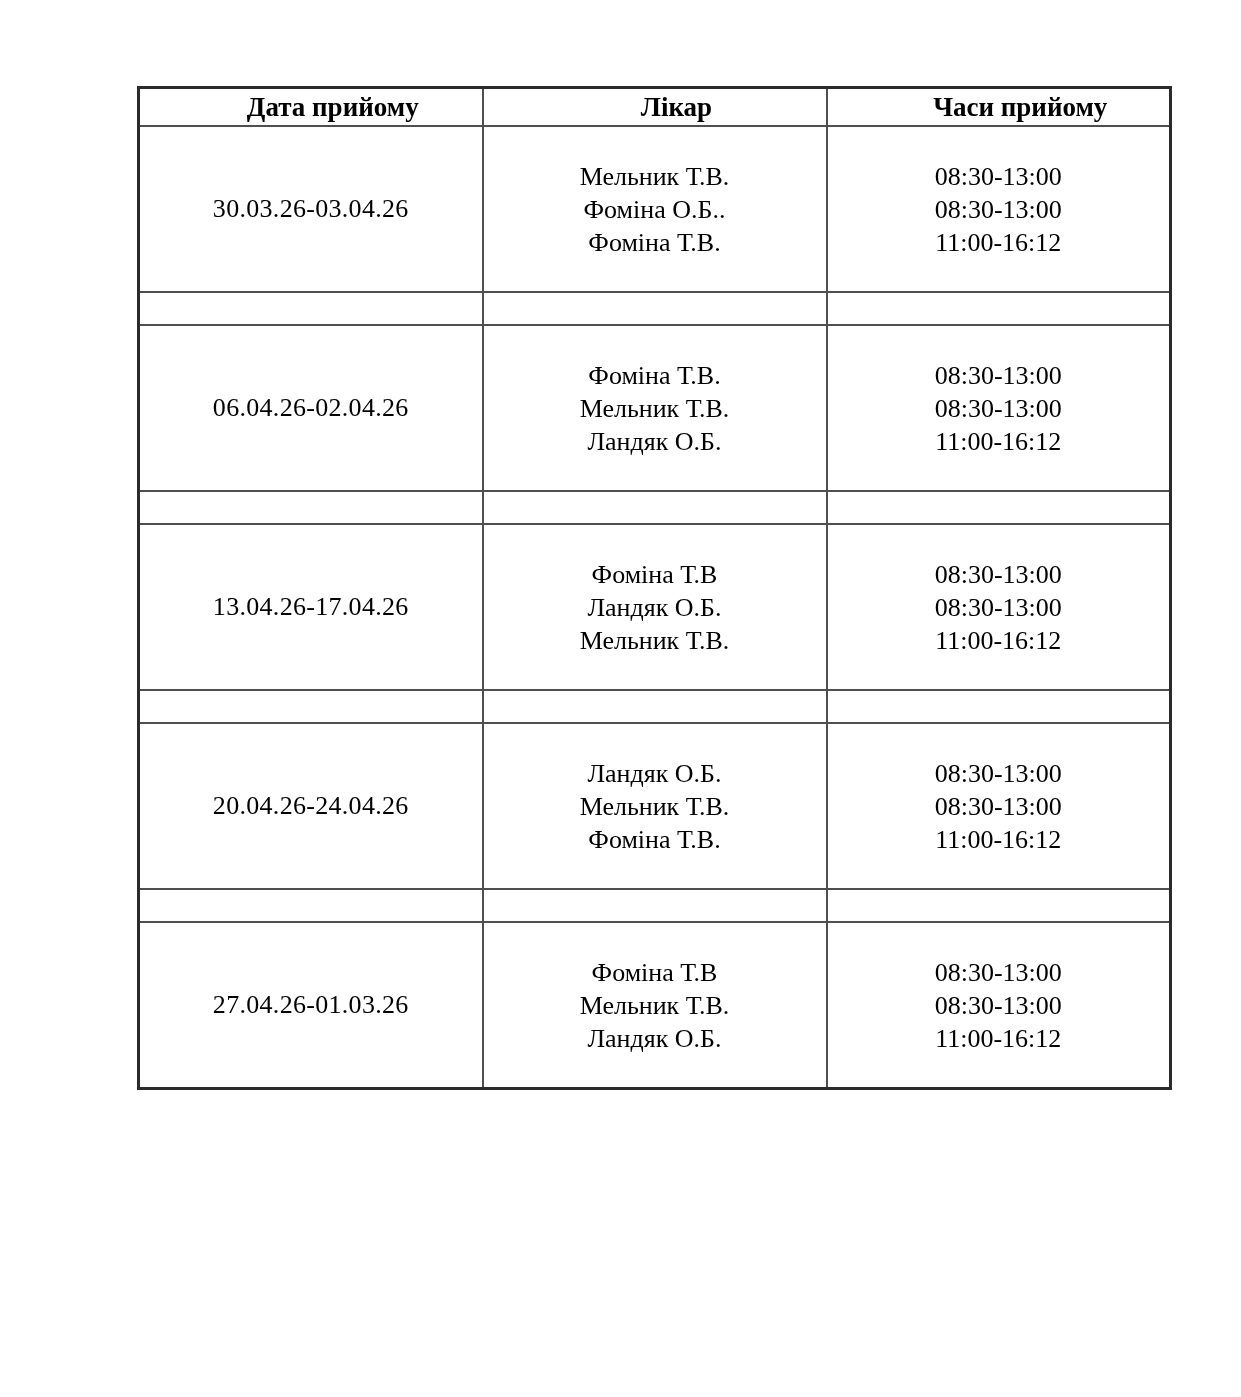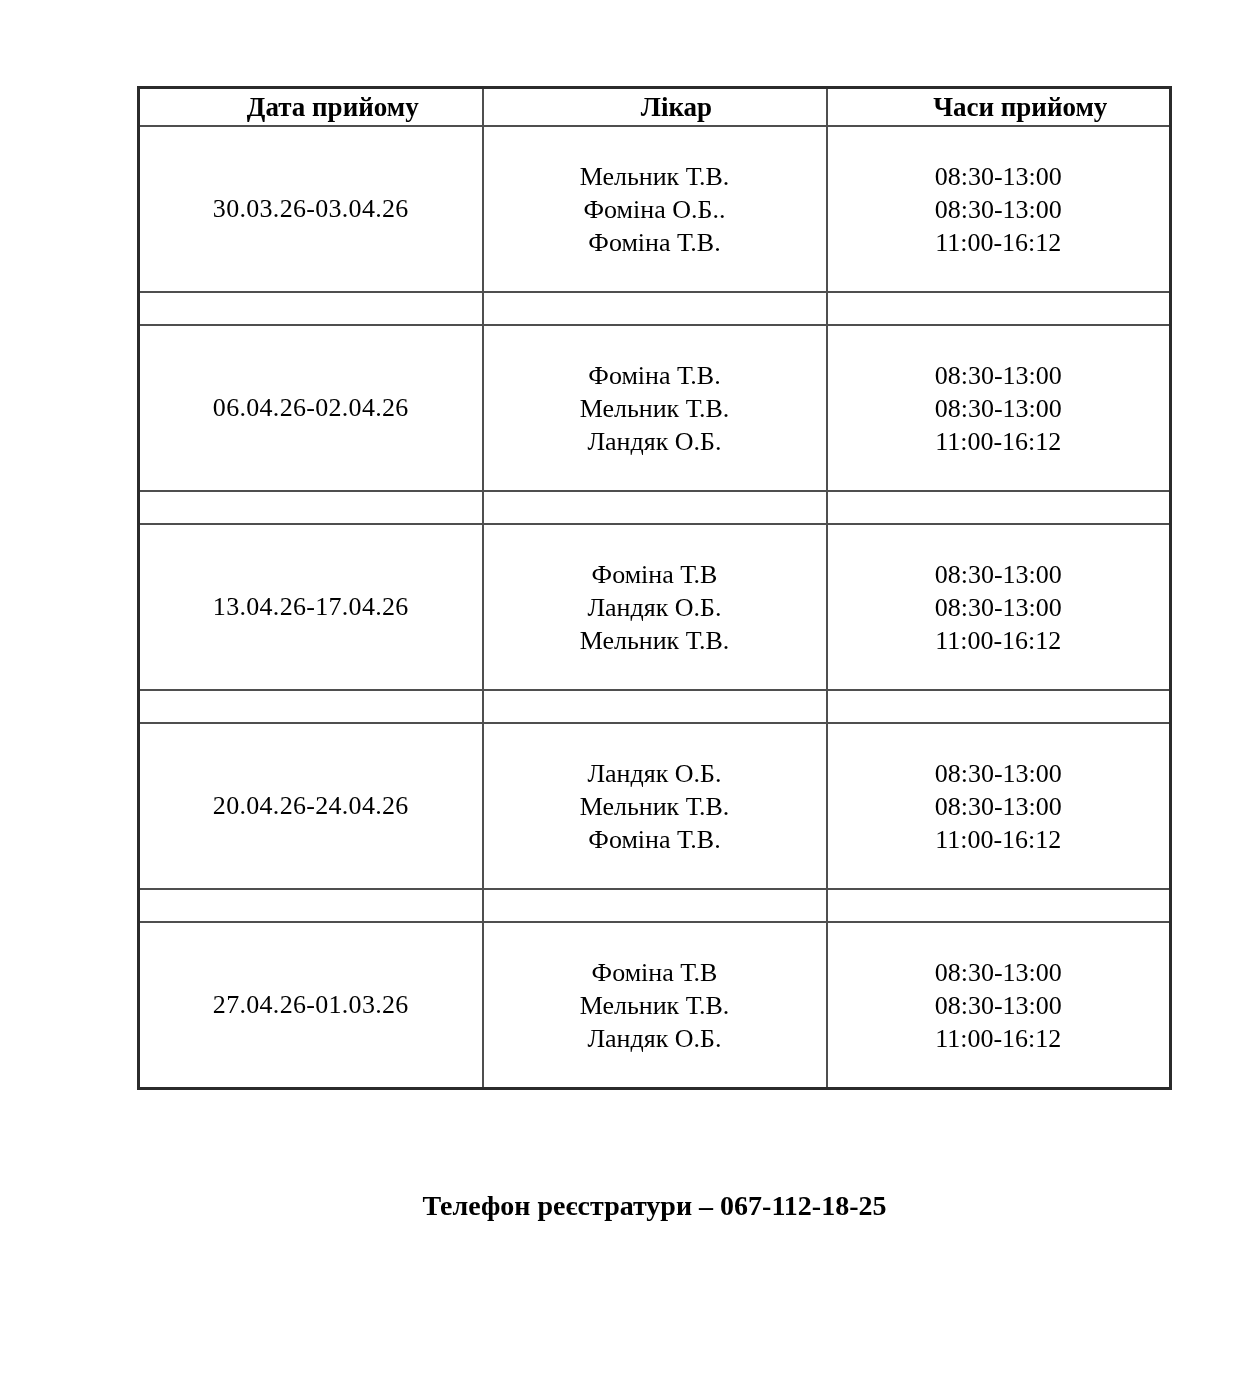--- a/index.html
+++ b/index.html
@@ -177,15 +177,14 @@
         <td class="times-cell">
           <div class="cell-line">08:30-13:00</div>
           <div class="cell-line">08:30-13:00</div>
           <div class="cell-line">11:00-16:12</div>
         </td>
       </tr>
 
     </tbody>
   </table>
 
-  <p class="footer">Телефон реєстратури – 067-112-18-25</p>
 
 </div>
 
 </body></html>

